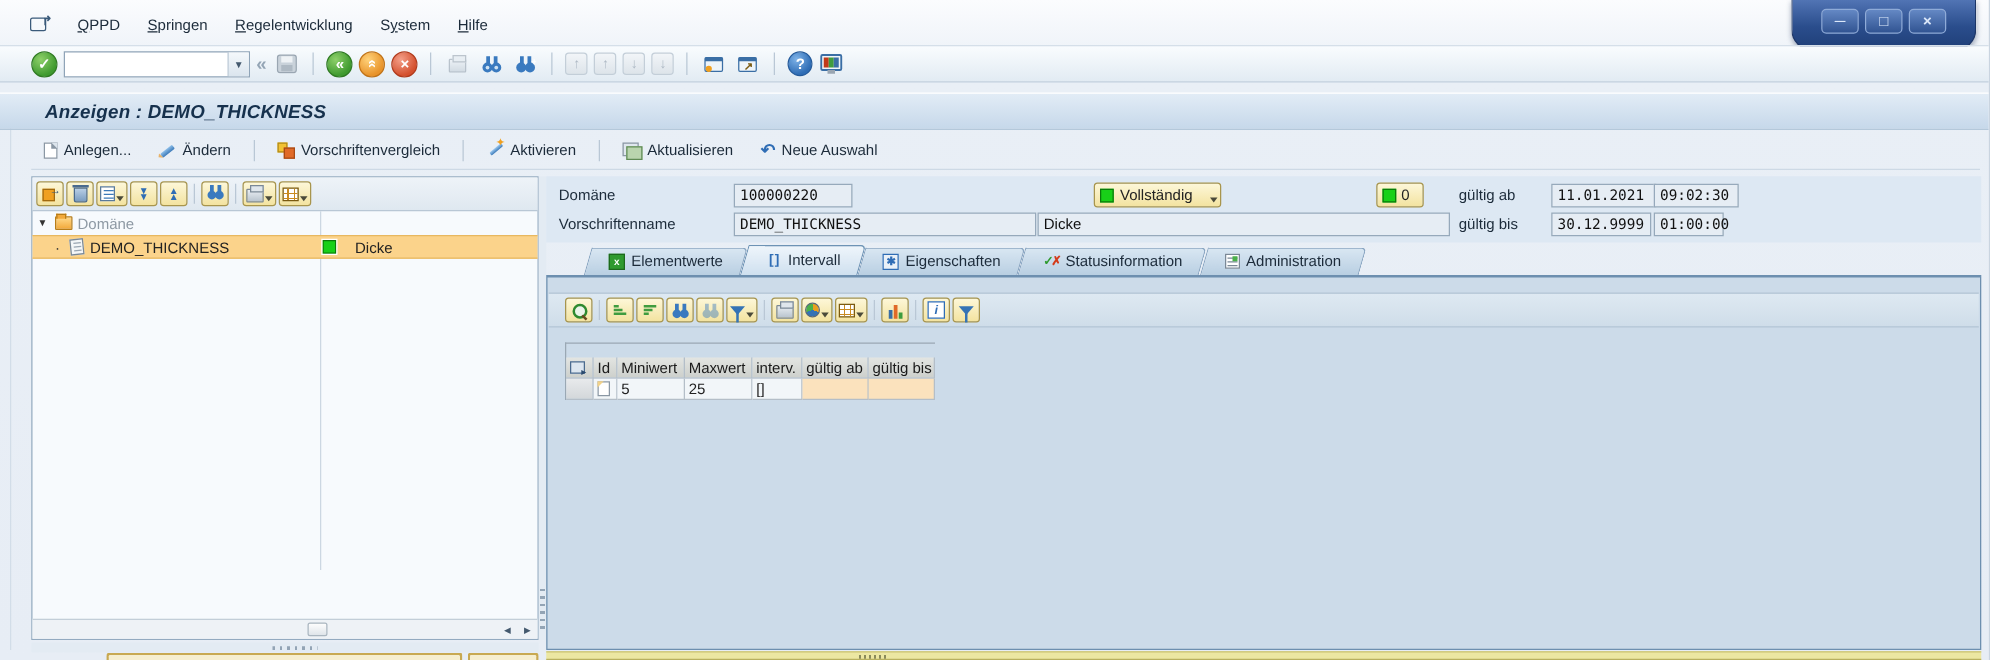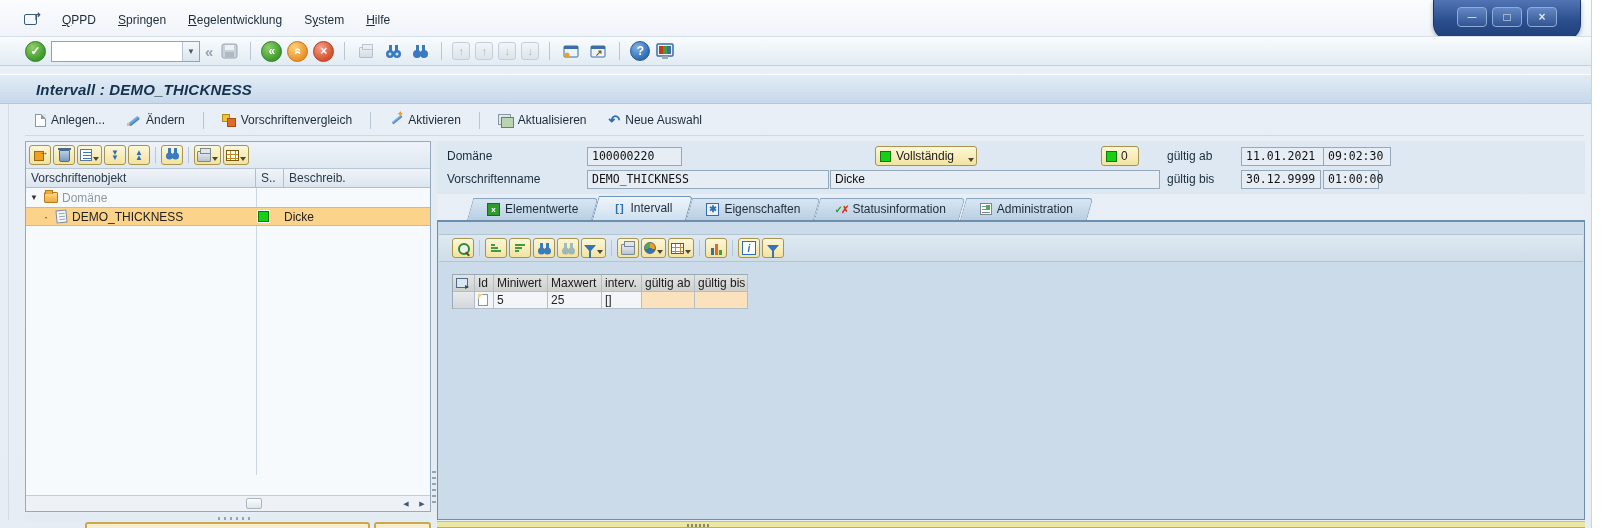--- a/index.html
+++ b/index.html
@@ -157,21 +157,21 @@
   .ti-admin::before { content:""; position:absolute; left:1px; top:2px; width:8px; height:1px; background:#7a8896; box-shadow:0 3px 0 #7a8896, 0 6px 0 #7a8896; }
   .ti-admin::after { content:""; position:absolute; right:1px; top:1px; width:4px; height:4px; background:#4ab04a; }
 
   
   .tabcontent { position:relative; height:300px; background:#ccdbe9; border:1px solid #6d8faf; border-top:2px solid #6d8faf; }
   .gridbar { position:absolute; left:1px; right:1px; top:12px; height:28px; background:linear-gradient(#dee9f2,#cfdde9);
              border-top:1px solid #b3c5d5; border-bottom:1px solid #b3c5d5; display:flex; align-items:center; padding-left:13px; gap:2px; }
   .gtable { position:absolute; left:14px; top:52px; border-left:1px solid #9aa8b4; border-top:1px solid #9aa8b4; }
   .grow { display:flex; }
   .gcell { height:17px; border-right:1px solid #b4bec8; border-bottom:1px solid #b4bec8; padding:1px 3px; overflow:hidden; white-space:nowrap; display:flex; align-items:center; }
-  .ghead .gcell { background:linear-gradient(#e3e5e2,#cdd0cc); color:#1a1a1a; }
+  .ghead .gcell { background:linear-gradient(#e3e5e2,#cdd0cc); color:#1a1a1a;margin-top:11px; }
   .gdata .gcell { background:#f2f6f9; }
   .gcell.sel { background:linear-gradient(#e8eaec,#d3d7da); }
   .gcell.peach { background:#fbe2bd; }
   .w-selc{width:22px;} .w-id{width:19px;} .w-min{width:54px;} .w-max{width:54px;} .w-int{width:40px;} .w-ga{width:53px;} .w-gb{width:53px;}
   .i-selall { width:12px; height:10px; border:1px solid #4a6a8e; background:#dce6f0; position:relative; }
   .i-selall::after { content:"▸"; position:absolute; right:-2px; bottom:-4px; font-size:8px; color:#2a4a6e; }
   .i-rowdoc { width:10px; height:12px; background:#fff; border:1px solid #8a97a4; position:relative; }
   .i-rowdoc::after { content:""; position:absolute; left:-1px; top:-1px; border-style:solid; border-width:5px 5px 0 0; border-color:#f2d28a transparent transparent transparent; }
 
   
@@ -293,21 +293,21 @@
             <rect x="1" y="1" width="16" height="12" rx="1" fill="#eef4f9" stroke="#3a6ea5" stroke-width="1.5"></rect>
             <rect x="3" y="3" width="4" height="8" fill="#c23a1a"></rect>
             <rect x="7" y="3" width="4" height="8" fill="#3f9c3f"></rect>
             <rect x="11" y="3" width="4" height="8" fill="#3a6ea5"></rect>
             <rect x="6" y="13" width="6" height="3" fill="#9aa6b2"></rect>
           </svg>
     </span>
   </div>
 
   <div class="titlebar">
-    <span class="t">Intervall : DEMO_THICKNESS</span>
+    <span class="t">Anzeigen : DEMO_THICKNESS</span>
   </div>
 
   <div class="appbar">
     <span class="abtn">
           <span class="i-page"></span>
           <span>Anlegen...</span>
         </span>
     <span class="abtn">
           <span class="i-pencil"></span>
           <span>Ändern</span>
@@ -365,25 +365,20 @@
                 <circle cx="10.5" cy="9" r="3.5" fill="#3a7abf"></circle>
               </svg></span>
           </span>
       <span class="ysep"></span>
       <span class="ybtn drop">
             <span class="i-print"></span>
           </span>
       <span class="ybtn drop">
             <span class="i-grid"></span>
           </span>
-    </div>
-    <div class="lp-cols">
-      <span class="lp-col" style="width:230px">Vorschriftenobjekt</span>
-      <span class="lp-col" style="width:28px">S..</span>
-      <span class="lp-col" style="flex:1;border-right:none">Beschreib.</span>
     </div>
     <div class="lp-tree">
       <div class="tree-divider"></div>
       <div class="trow">
         <span class="exp">▼</span>
         <span class="i-folder"></span>
         <span class="gray-label">Domäne</span>
       </div>
       <div class="trow sel">
         <span style="width:14px"></span>

